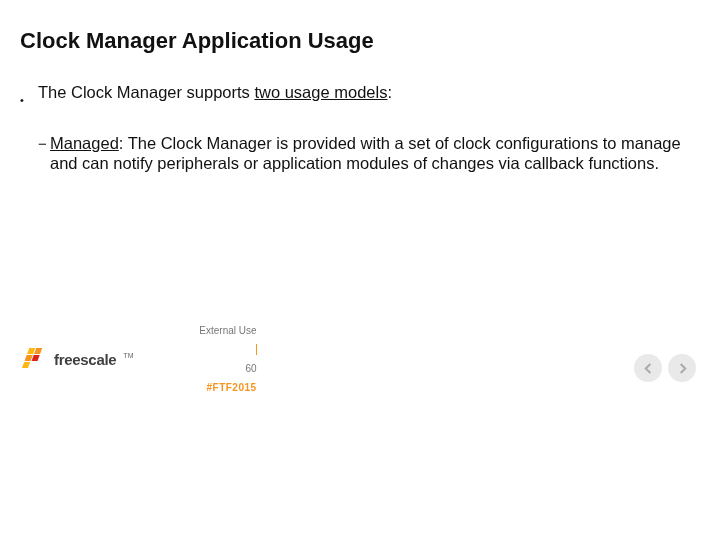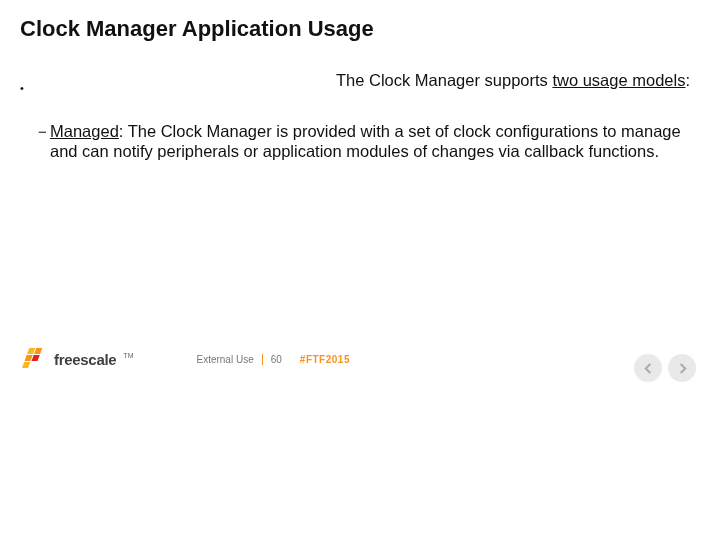--- a/index.html
+++ b/index.html
@@ -1,31 +1,31 @@
 <!DOCTYPE html>
 <html><head>
 <meta charset="utf-8">
 <style>
   * { margin: 0; padding: 0; box-sizing: border-box; }
   html, body { width: 720px; height: 540px; background: #fff; font-family: Arial, Helvetica, sans-serif; color: #111; }
-  .slide { position: relative; width: 720px; height: 396px; padding: 16px 30px 0 20px; }
+  .slide { position: relative; width: 720px; height: 396px; padding: 28px 30px 0 20px; }
   .title { font-size: 22px; font-weight: bold; margin-bottom: 28px; }
   .content { font-size: 16.5px; line-height: 1.25; }
-  .row { display: flex; align-items: flex-start; margin-bottom: 24px; justify-content: space-between; }
+  .row { display: flex; align-items: flex-start; margin-bottom: 24px; }
   .bullet-dot { width: 18px; flex: 0 0 18px; text-align: left; padding-top: 6px; }
   .bullet-dot::before { content: "•"; font-size: 11px; line-height: 1; color: #111; }
   .sub-dash { width: 12px; flex: 0 0 12px; text-align: left; }
   .sub-dash::before { content: "−"; font-size: 15px; }
   .sub { margin-left: 18px; }
   .u { text-decoration: underline; }
   .footer { position: absolute; left: 20px; bottom: 20px; right: 20px; height: 34px; display: flex; align-items: center; }
   .logo { display: flex; align-items: center; gap: 6px; }
   .logo-text { font-size: 15px; font-weight: bold; color: #404040; letter-spacing: -0.3px; }
   .tm { font-size: 7px; vertical-align: top; position: relative; top: -4px; left: 1px; color: #666; }
-  .meta { display: flex; align-items: flex-end; margin-left: 64px; font-size: 10px; color: #777; gap: 8px; }
+  .meta { display: flex; align-items: flex-end; margin-left: 64px; font-size: 10px; color: #777; gap: 8px; flex-direction: column; }
   .divider { width: 1px; height: 11px; background: #f7941e; }
   .hashtag { font-size: 10px; font-weight: bold; color: #f7941e; margin-left: 10px; letter-spacing: 0.5px; }
   .nav { position: absolute; right: 24px; bottom: 14px; display: flex; gap: 6px; }
   .nav-btn { width: 28px; height: 28px; border-radius: 50%; background: #e9e9e9; display: flex; align-items: center; justify-content: center; cursor: pointer; }
   .nav-btn svg { width: 11px; height: 11px; }
   .chevrons svg { fill: none; stroke: #aaa; stroke-width: 2.2; }
 </style>
 </head>
 <body>
 

